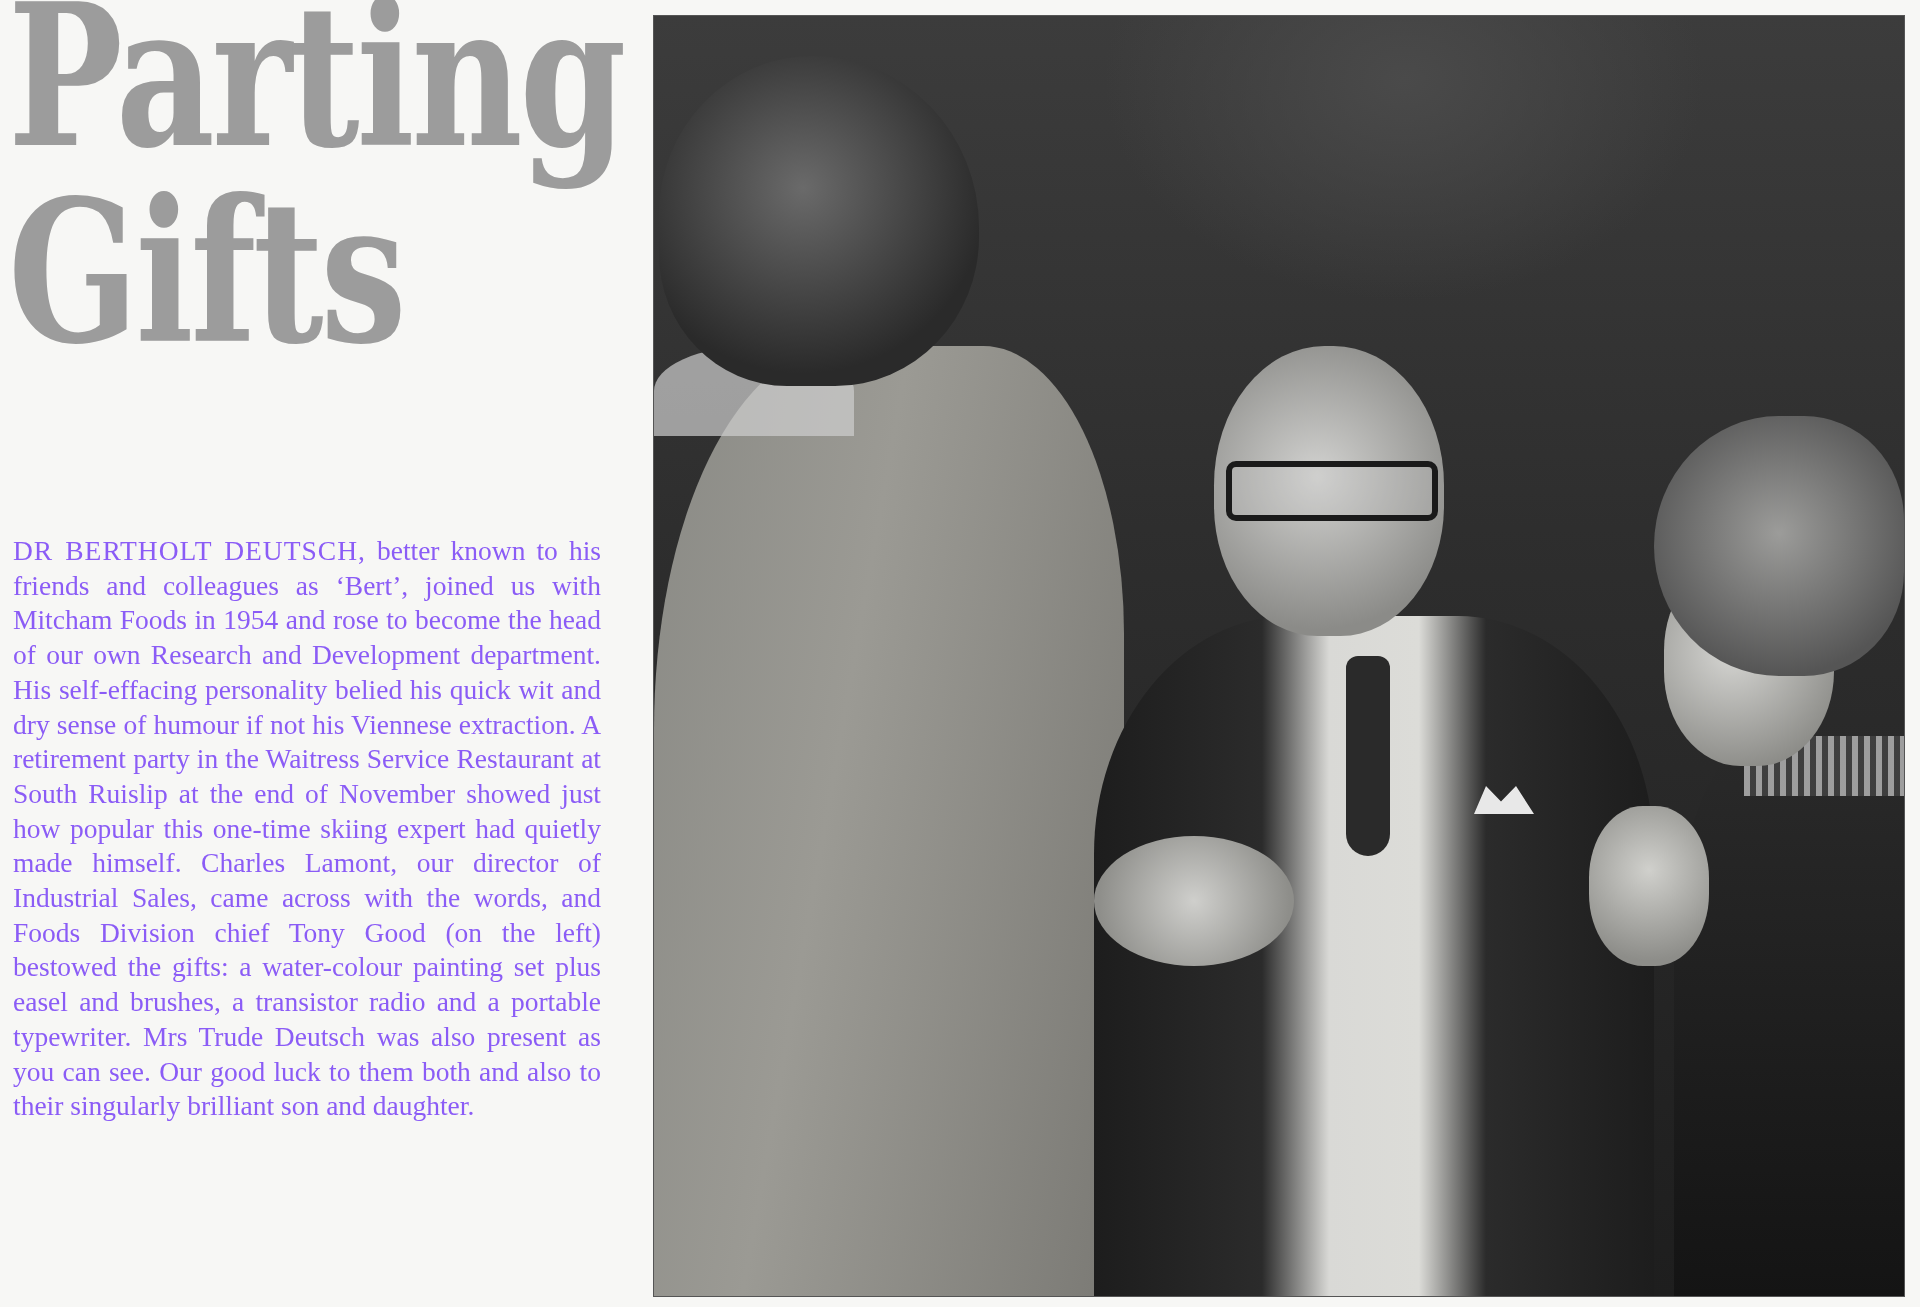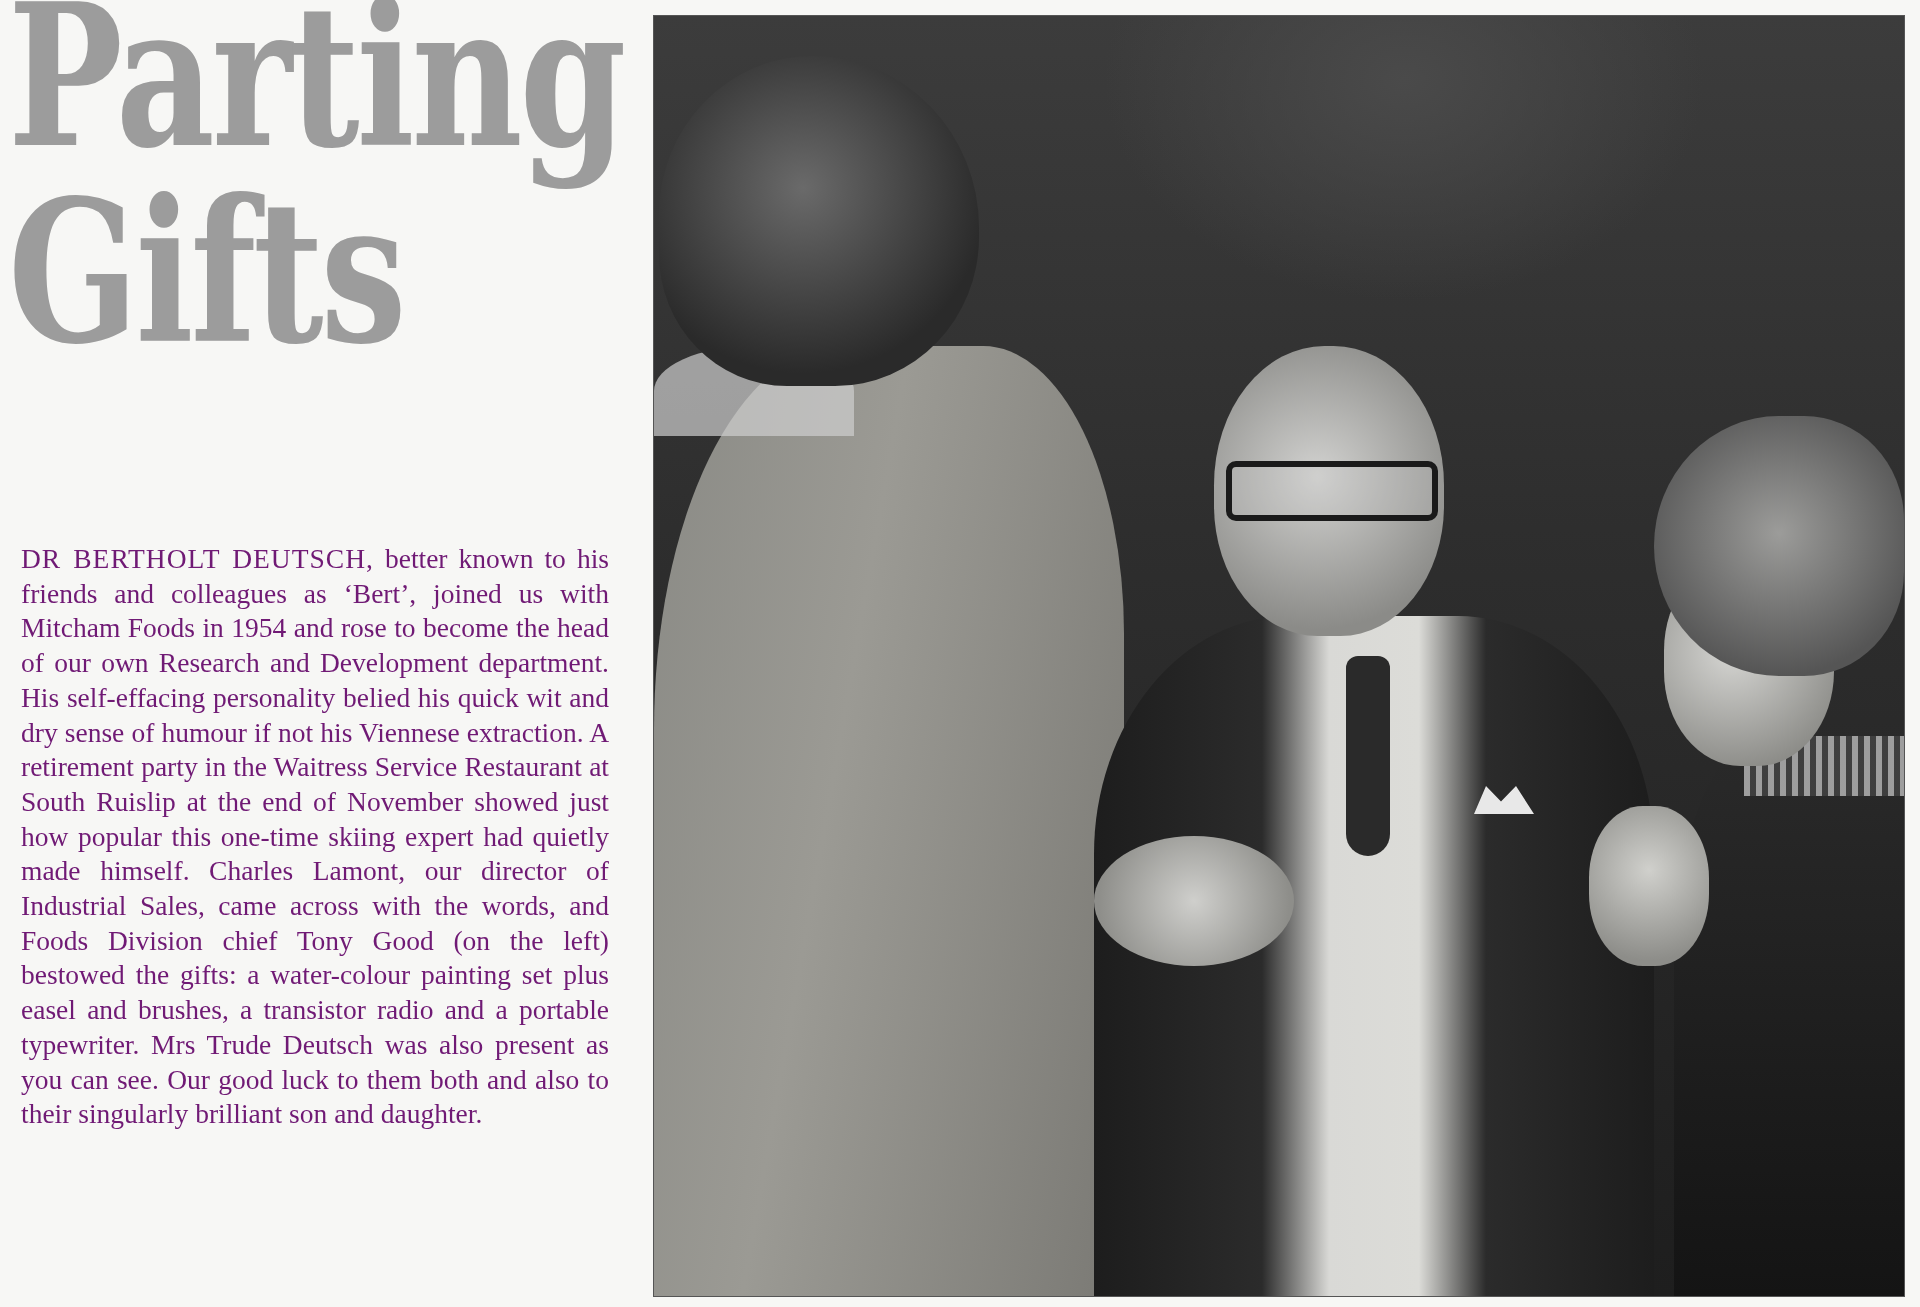--- a/index.html
+++ b/index.html
@@ -10,22 +10,22 @@
   }
   .headline {
     position:absolute; left:8px; top:-22px; margin:0;
     font-family:"DejaVu Serif","Liberation Serif",serif;
     font-weight:bold; color:#9c9c9c;
     font-size:196px; line-height:196px; letter-spacing:-4px;
     transform:scaleX(0.78); transform-origin:left top;
   }
   .headline span { display:block; }
   .body-text {
-    position:absolute; left:13px; top:534px; width:588px; margin:8px;
-    font-size:27.5px; line-height:34.7px; color:#701a75;
+    position:absolute; left:13px; top:534px; width:588px; margin:0;
+    font-size:27.5px; line-height:34.7px; color:#8b5cf6;
     text-align:justify; hyphens:manual;
   }
   .body-text .lead { letter-spacing:1px; }
   .photo {
     position:absolute; left:653px; top:15px; width:1250px; height:1280px;
     overflow:hidden;
     background:
       radial-gradient(ellipse 300px 220px at 60% 5%, #4a4a4a 0%, rgba(60,60,60,0) 100%),
       linear-gradient(180deg,#3c3c3c 0%,#2e2e2e 40%,#1e1e1e 100%);
     border:1px solid #555;

